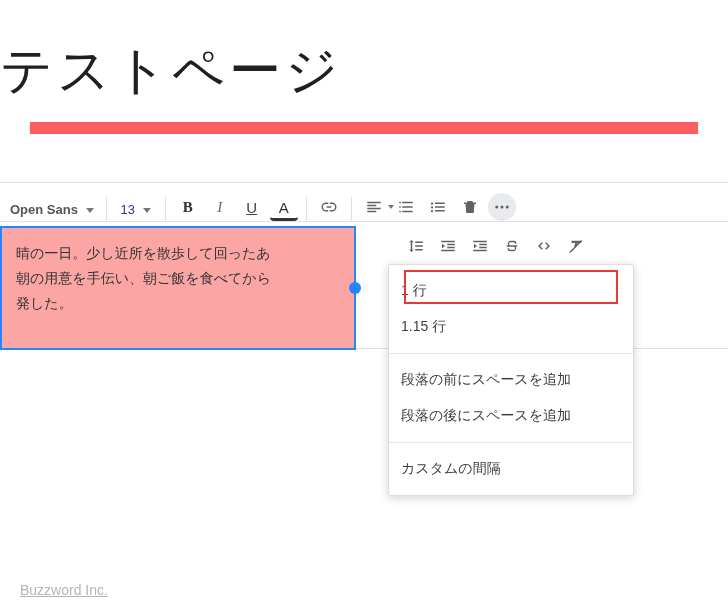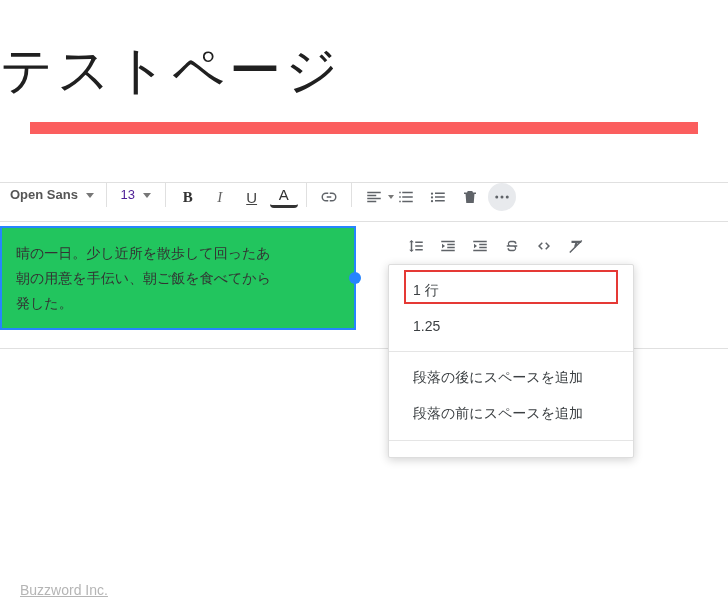--- a/index.html
+++ b/index.html
@@ -35,21 +35,21 @@
 }
 
 
 .toolbar {
   position: absolute;
   left: 0;
   right: 0;
   top: 182px;
   height: 40px;
   display: flex;
-  align-items: flex-start;
+  align-items: flex-end;
   padding: 0 4px;
   box-sizing: border-box;
   border-top: 1px solid #e0e0e0;
   border-bottom: 1px solid #e0e0e0;
   background: #fff;
   z-index: 5;
 }
 .tb-group { display:flex; align-items:center; }
 .tb-sep {
   width: 1px; height: 24px; background: #e0e0e0; margin: 0 6px;
@@ -107,28 +107,28 @@
   z-index:20;
   background:#fff;
 }
 
 
 .text-frame {
   position:absolute;
   left:0;
   top:226px;
   width:356px;
-  height:104px;
+  height:124px;
   border:2px solid #2684ff;
   box-sizing:border-box;
   padding:13px 14px;
   font-size:14px;
   line-height:1.8;
   color:#333;
-  background:#22c55e;
+  background:#fca5a5;
   z-index:3;
 }
 .text-handle {
   position:absolute;
   right:-7px; top:50%;
   width:12px; height:12px;
   background:#2684ff;
   border-radius:50%;
   transform:translateY(-50%);
 }
@@ -145,21 +145,21 @@
   top:264px;
   width:244px;
   background:#fff;
   border:1px solid #ddd;
   border-radius:2px;
   box-shadow: 0 2px 10px rgba(0,0,0,0.18);
   padding:8px 0;
   z-index:50;
 }
 .menu-item {
-  padding:9px 24px;
+  padding:9px 12px;
   font-size:14px;
   color:#3c4043;
   cursor:pointer;
 }
 .menu-sep { height:0; border-top:1px solid #e5e5e5; margin:8px 0; }
 
 .red-box {
   position:absolute;
   left:404px;
   top:270px;
@@ -285,22 +285,23 @@
   <span>晴の一日。少し近所を散歩して回ったあ</span><br>
   <span>朝の用意を手伝い、朝ご飯を食べてから</span><br>
   <span>発した。</span>
   <span class="text-handle"></span>
 </div>
 
 <div class="lower-divider"></div>
 
 <div class="menu">
   <div class="menu-item">1 行</div>
-  <div class="menu-item">1.25</div>
+  <div class="menu-item">1.15 行</div>
   <div class="menu-sep"></div>
+  <div class="menu-item">段落の前にスペースを追加</div>
   <div class="menu-item">段落の後にスペースを追加</div>
-  <div class="menu-item">段落の前にスペースを追加</div>
   <div class="menu-sep"></div>
+  <div class="menu-item">カスタムの間隔</div>
 </div>
 
 <div class="red-box"></div>
 
 <div class="credit">Buzzword Inc.</div>
 
 </body></html>

